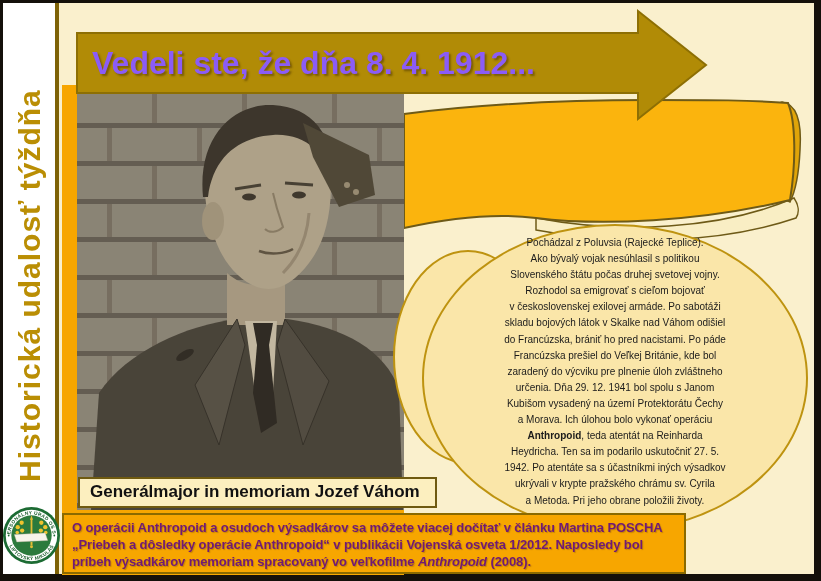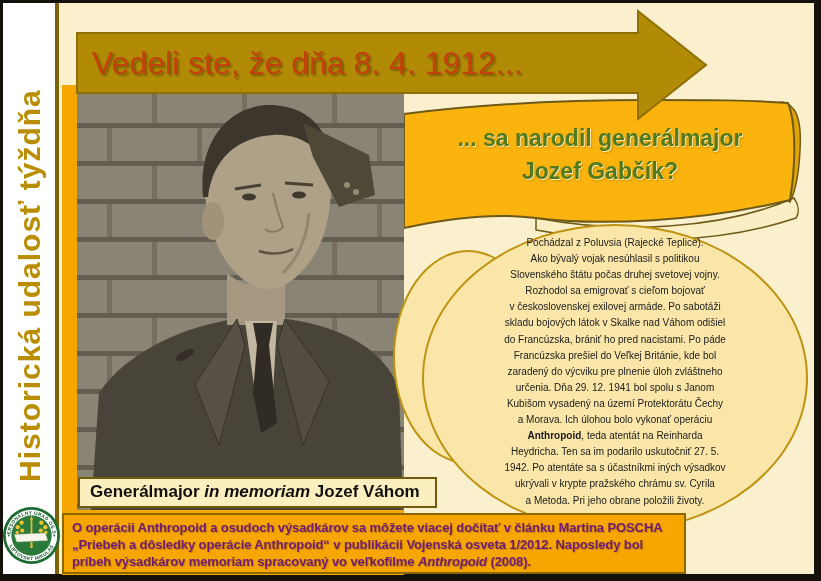--- a/index.html
+++ b/index.html
@@ -17,21 +17,21 @@
   .wavy-box { position:absolute; left:400px; top:92px; width:414px; height:156px; z-index:3; }
   .portrait { position:absolute; left:77px; top:93px; width:327px; height:417px; z-index:4; }
   .bubble-small { position:absolute; left:393px; top:250px; width:150px; height:214px;
                   background:#FAE6A9; border:2px solid #BE9310; border-radius:50%; z-index:5; }
   .bubble-big { position:absolute; left:422px; top:224px; width:386px; height:308px;
                 background:#FAE6A9; border:2px solid #BE9310; border-radius:50%; z-index:6; }
   .bio-text { position:absolute; left:445px; top:235px; width:340px; z-index:7;
               font-size:10px; line-height:16.1px; color:#1b1b1b; text-align:center; white-space:nowrap; }
   .arrow-svg { position:absolute; left:70px; top:8px; width:645px; height:115px; z-index:8; }
   .arrow-text { position:absolute; left:92px; top:41px; width:540px; height:44px; z-index:9;
-                font-size:32px; line-height:44px; font-weight:normal; color:#c2410c;
+                font-size:32px; line-height:44px; font-weight:bold; color:#8b5cf6;
                 text-shadow:2px 2px 2px rgba(60,40,0,0.45); white-space:nowrap; }
   .question-text { position:absolute; left:420px; top:122px; width:360px; z-index:9;
                    font-size:23px; line-height:33px; font-weight:bold; color:#527A1C; text-align:center;
                    text-shadow:1px 1px 0 rgba(255,240,190,0.9), 2px 2px 2px rgba(120,90,0,0.3); }
   .caption { position:absolute; left:78px; top:477px; width:359px; height:31px; z-index:10;
              background:#FCEFBF; border:2px solid #6F5A10; padding-left:10px;
              font-size:17px; font-weight:600; line-height:26px; color:#111111; white-space:nowrap; }
   .footer-band { position:absolute; left:62px; top:513px; width:624px; height:61px; z-index:11;
                  background:#F7A600; border:2px solid #8A6A00; padding:5px 8px;
                  color:#701a75; font-size:13px; font-weight:bold; letter-spacing:-0.1px;
@@ -162,30 +162,26 @@
       <ellipse cx="108" cy="262" rx="10" ry="4" fill="#2E2A24" transform="rotate(-30 108 262)"></ellipse>
       <rect width="327" height="417" fill="#7A6A4A" opacity="0.06"></rect>
     </g>
   </svg>
 
   <svg class="arrow-svg" viewBox="0 0 645 115">
     <polygon points="7,25 568,25 568,3 636,57 568,111 568,85 7,85" fill="#B18B06" stroke="#8D6F04" stroke-width="2"></polygon>
   </svg>
   <div class="arrow-text">Vedeli ste, že dňa 8. 4. 1912...</div>
 
-  <div class="question-text">
-    <div>... sa narodil generálmajor</div>
-    <div>Jozef Gabčík?</div>
-  </div>
 
   <div class="bubble-small"></div>
   <div class="bubble-big"></div>
   <div class="bio-text"><span>Pochádzal z Poluvsia (Rajecké Teplice).</span><br><span>Ako bývalý vojak nesúhlasil s politikou</span><br><span>Slovenského štátu počas druhej svetovej vojny.</span><br><span>Rozhodol sa emigrovať s cieľom bojovať</span><br><span>v československej exilovej armáde. Po sabotáži</span><br><span>skladu bojových látok v Skalke nad Váhom odišiel</span><br><span>do Francúzska, brániť ho pred nacistami. Po páde</span><br><span>Francúzska prešiel do Veľkej Británie, kde bol</span><br><span>zaradený do výcviku pre plnenie úloh zvláštneho</span><br><span>určenia. Dňa 29. 12. 1941 bol spolu s Janom</span><br><span>Kubišom vysadený na území Protektorátu Čechy</span><br><span>a Morava. Ich úlohou bolo vykonať operáciu</span><br><span style="font-weight: bold;">Anthropoid</span><span>, teda atentát na Reinharda</span><br><span>Heydricha. Ten sa im podarilo uskutočniť 27. 5.</span><br><span>1942. Po atentáte sa s účastníkmi iných výsadkov</span><br><span>ukrývali v krypte pražského chrámu sv. Cyrila</span><br><span>a Metoda. Pri jeho obrane položili životy.</span></div>
 
-  <div class="caption"><span>Generálmajor </span><span style="font-style: italic;">in memoriam</span><span> Jozef Váhom</span></div>
+  <div class="caption"><span>Generálmajor </span><span style="">in memoriam</span><span> Jozef Váhom</span></div>
 
   <div class="footer-band">
     <div class="footer-line"><span>O operácii Anthropoid a osudoch výsadkárov sa môžete viacej dočítať v článku Martina POSCHA</span></div>
     <div class="footer-line"><span style="">„Priebeh a dôsledky operácie Anthropoid“</span><span> v publikácii Vojenská osveta 1/2012. Naposledy bol</span></div>
     <div class="footer-line"><span>príbeh výsadkárov memoriam spracovaný vo veľkofilme </span><span style="font-style: italic;">Anthropoid</span><span> (2008).</span></div>
   </div>
 
 </div>
 
 </body></html>

